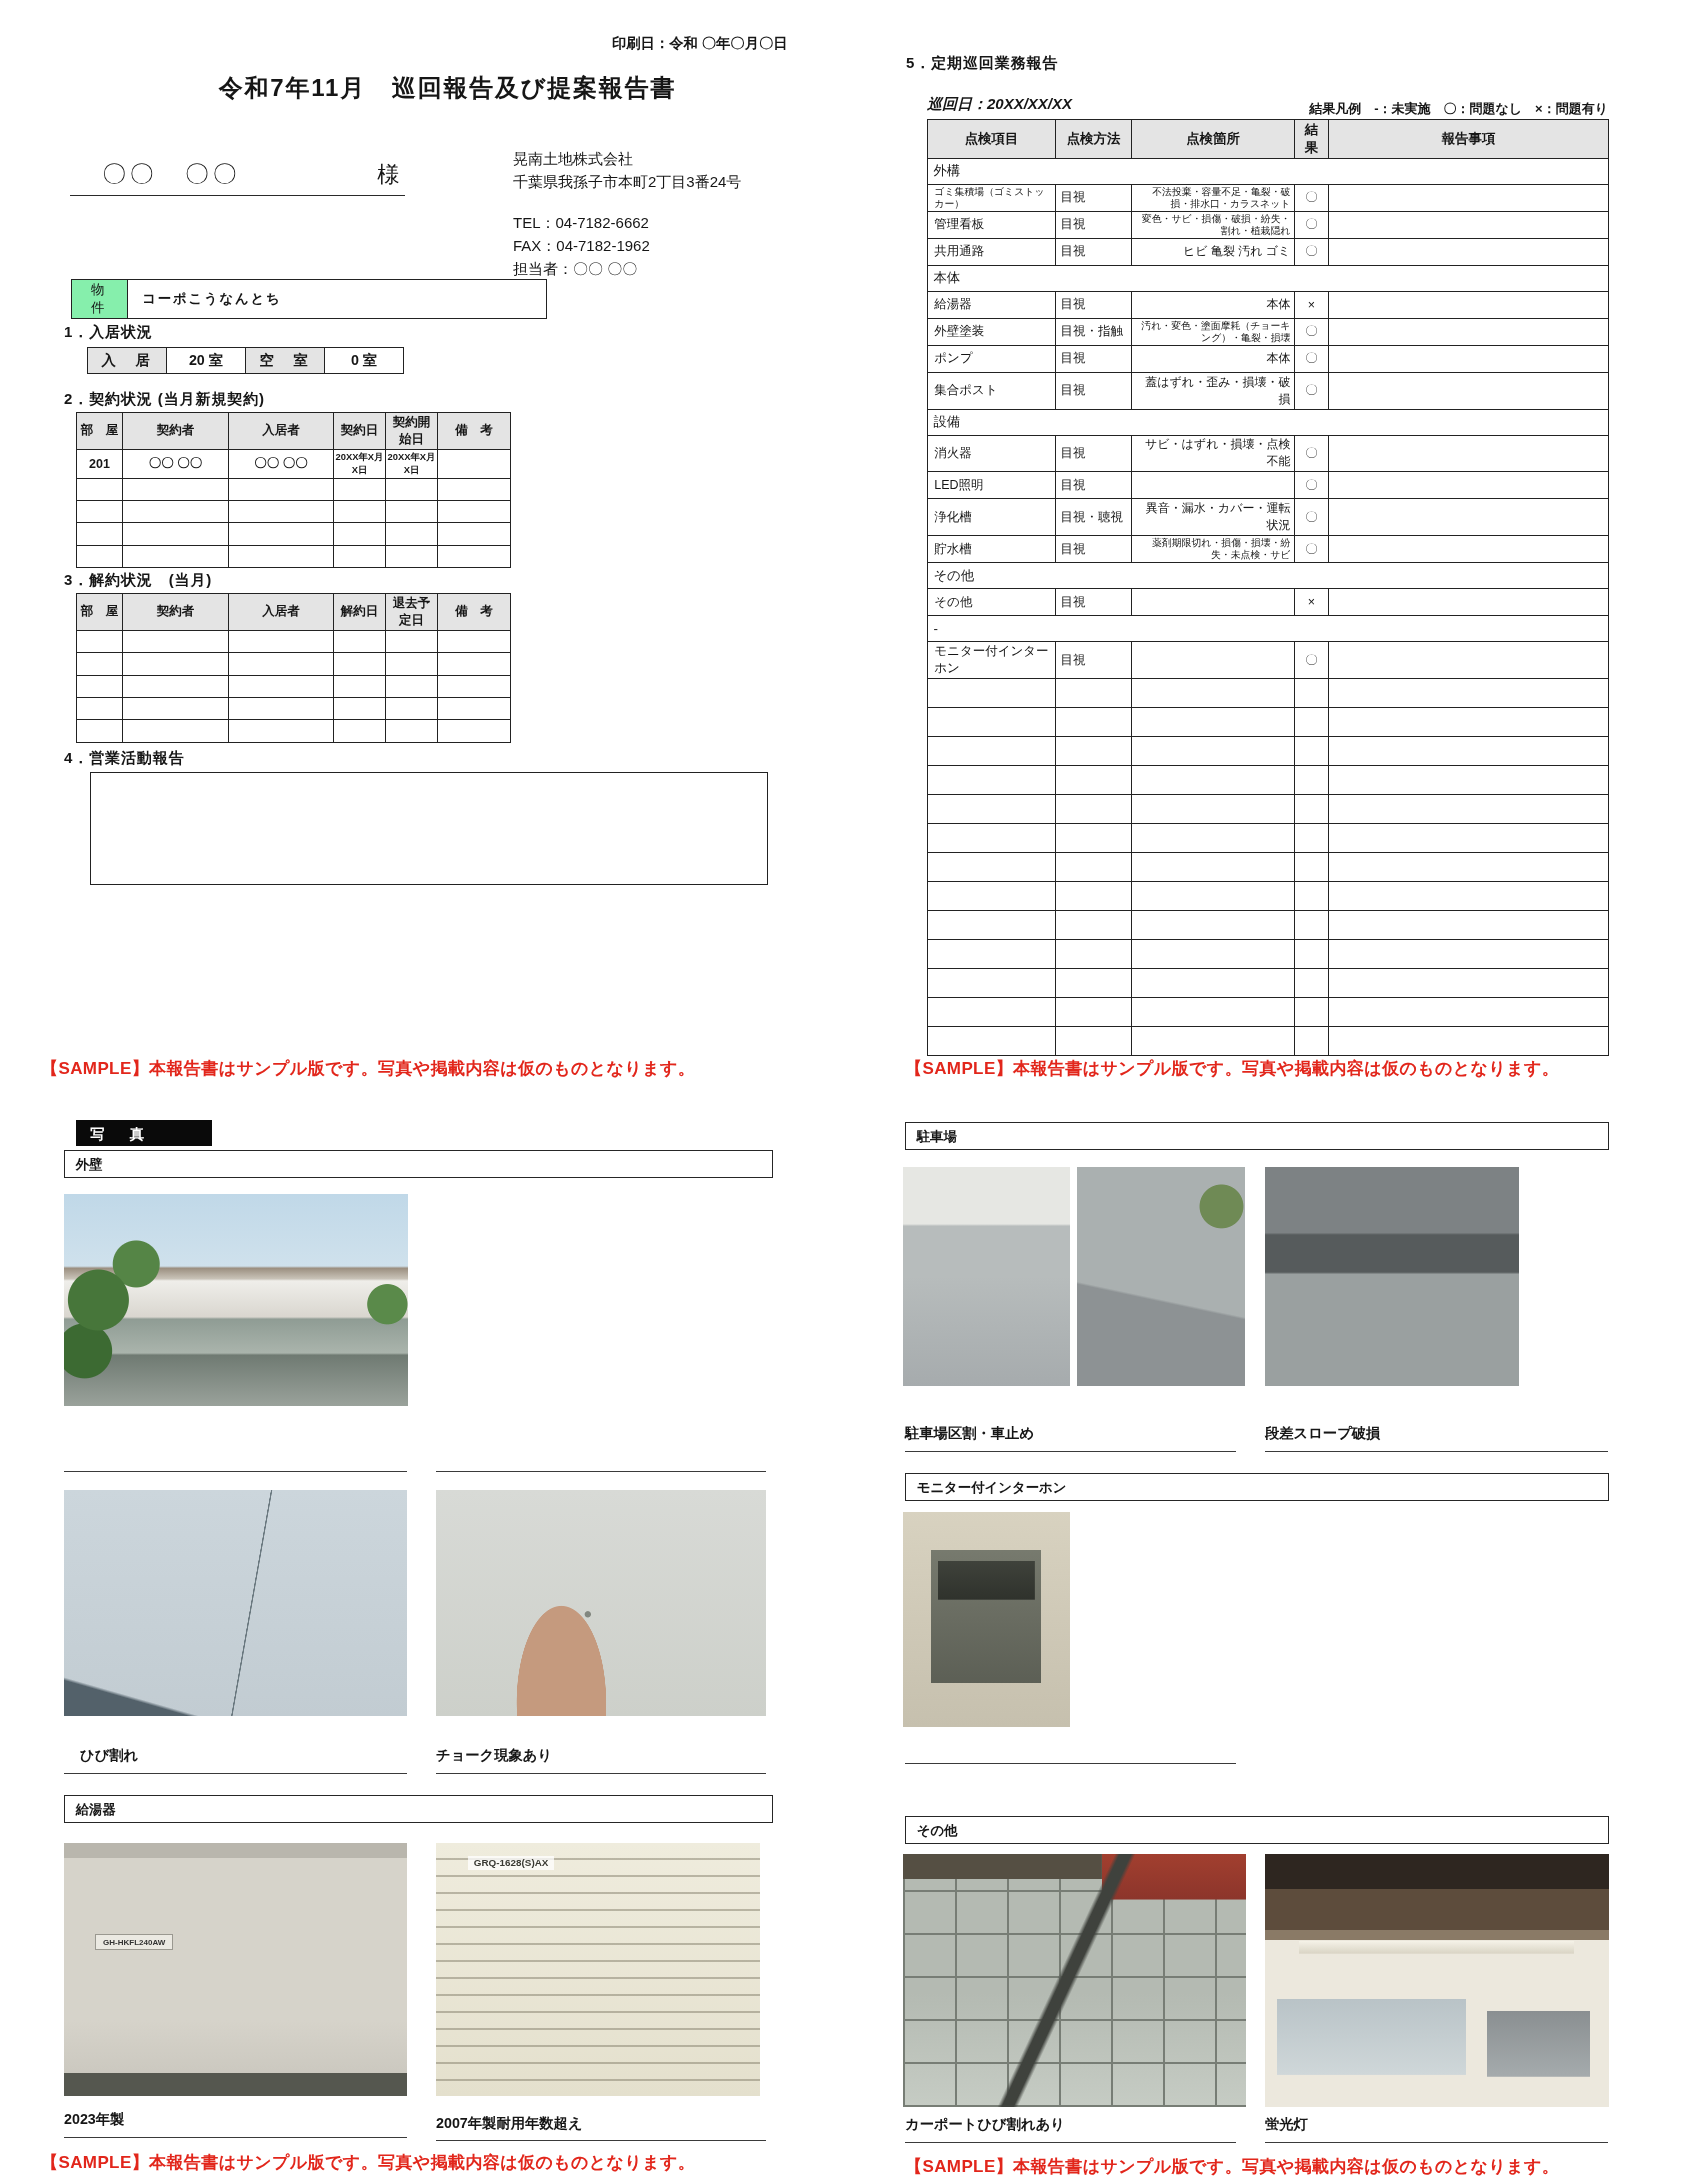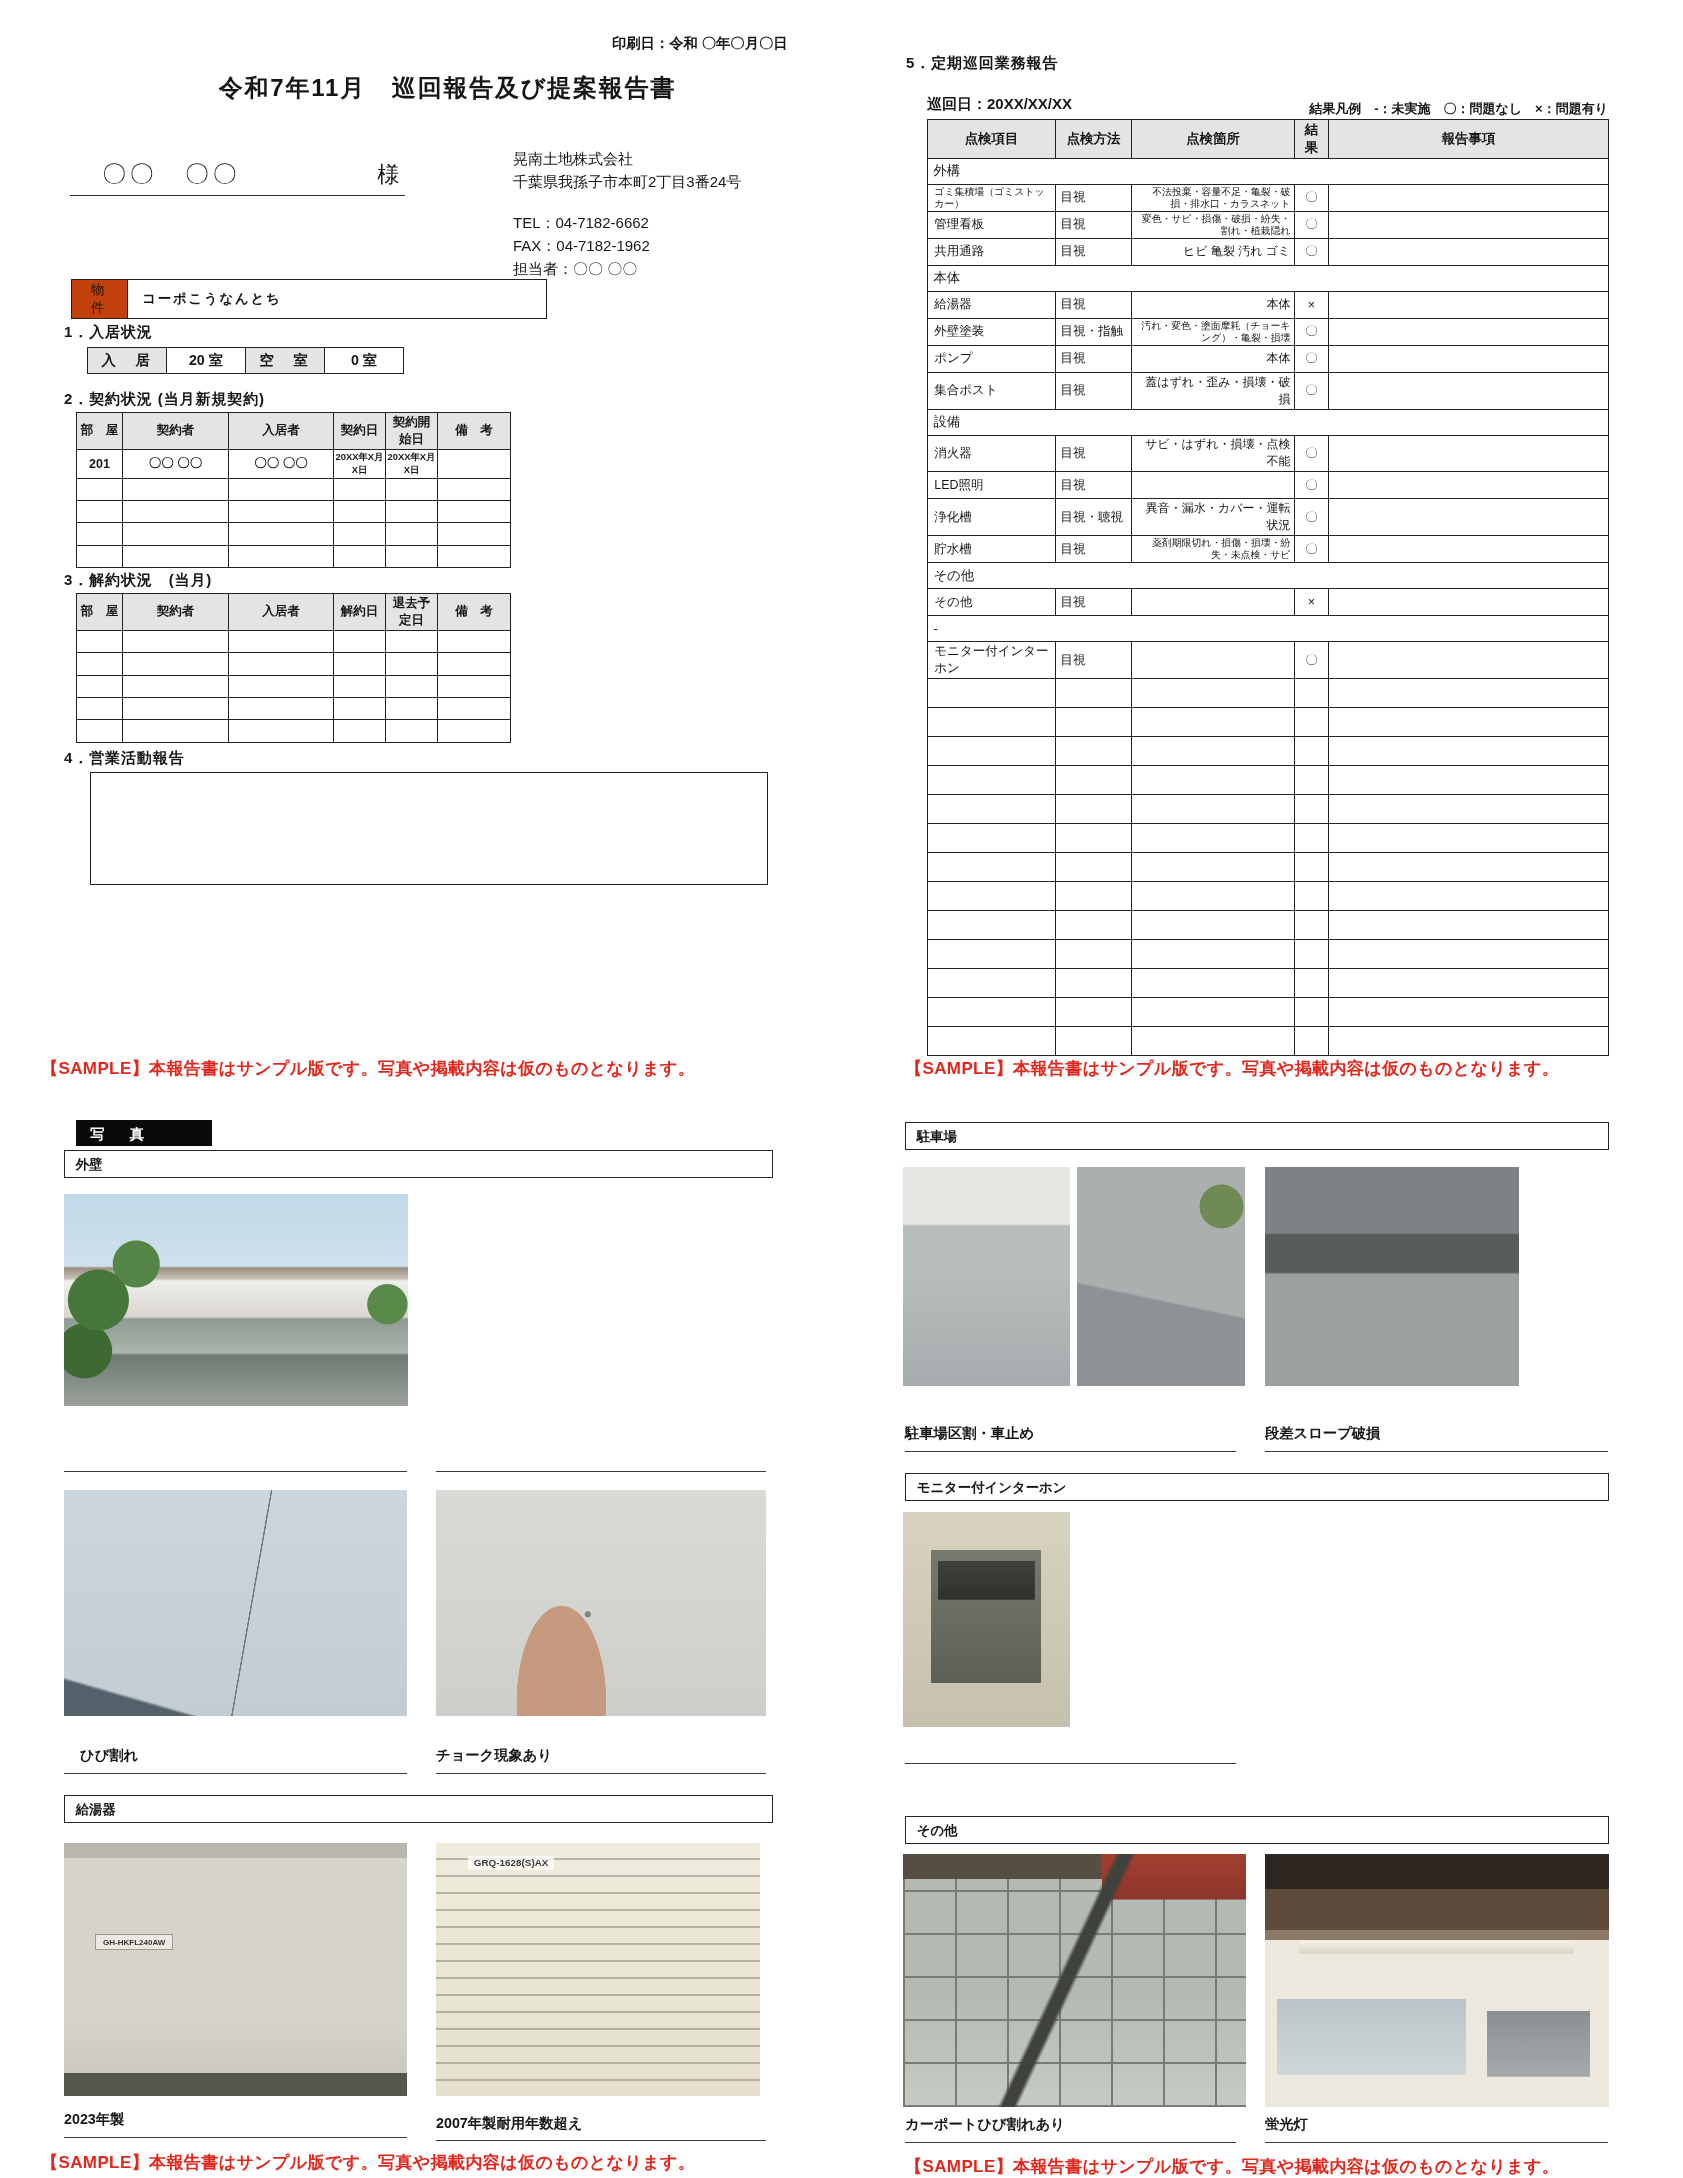--- a/index.html
+++ b/index.html
@@ -18,21 +18,21 @@
   .ph{position:absolute;background:#c9c9c9;}
 
   
   table{border-collapse:collapse;table-layout:fixed;position:absolute;background:#fff;}
   td,th{border:0.9px solid #222;overflow:hidden;padding:0.9px 3.6px;box-sizing:border-box;}
   th{background:#e4e4e4;font-weight:bold;}
   .doc-table{border:1.8px solid #1d1d1d;}
 
   #property-table{left:71px;top:279px;width:476px;font-size:13.4px;}
   #property-table td{height:26px;}
-  #property-table .lab{width:56px;text-align:center;background:#c2410c;letter-spacing:3.6px;}
+  #property-table .lab{width:56px;text-align:center;background:#86efac;letter-spacing:3.6px;}
   #property-table .val{font-weight:bold;padding-left:14.3px;letter-spacing:1.8px;}
 
   #occupancy-table{left:87px;top:347px;width:315px;font-size:14.3px;font-weight:bold;}
   #occupancy-table td{height:26px;text-align:center;}
   #occupancy-table .lab{background:#e4e4e4;width:79px;letter-spacing:2.7px;}
   #occupancy-table .val{width:79px;}
 
   #contract-table,#cancel-table{left:76px;width:433px;font-size:12.5px;text-align:center;}
   #contract-table{top:412px;}
   #cancel-table{top:593px;}
@@ -69,21 +69,21 @@
   
   #print-date{left:612px;top:34px;font-size:14.3px;font-weight:bold;}
   #title{left:107px;top:72px;width:681px;text-align:center;font-size:24px;font-weight:bold;letter-spacing:1.8px;}
   #recipient{left:70px;top:158px;width:335px;border-bottom:1.8px solid #2a2a2a;display:flex;
              justify-content:space-between;align-items:flex-end;padding:0 5.4px 4.5px 32px;box-sizing:border-box;}
   #recipient .nm{font-size:24px;letter-spacing:3.6px;}
   #recipient .hon{font-size:22.4px;}
   #company{left:513px;top:147px;font-size:15px;font-weight:normal;line-height:23px;}
   #company .gap{height:18px;}
 
-  #patrol-date{left:927px;top:95px;font-size:15px;font-weight:bold;border-bottom:1.8px solid #333;padding-bottom:8px;}
+  #patrol-date{left:927px;top:95px;font-size:15px;font-weight:bold;border-bottom:1.8px solid #333;padding-bottom:8px;font-style:italic;}
   #legend{right:76px;top:100px;position:absolute;font-size:13px;font-weight:bold;}
   #h5{left:906px;top:54px;}
 
   
   #photo-tag{left:76px;top:1120px;width:136px;height:26px;background:#0a0a0a;color:#fff;
              font-weight:bold;font-size:14.3px;letter-spacing:5.4px;padding:4.5px 0 0 14.3px;box-sizing:border-box;}
 
   
   #ph-building{left:64px;top:1194px;width:344px;height:212px;background:
     radial-gradient(circle at 10% 50%, #47763a 0 30px, rgba(0,0,0,0) 31px),

